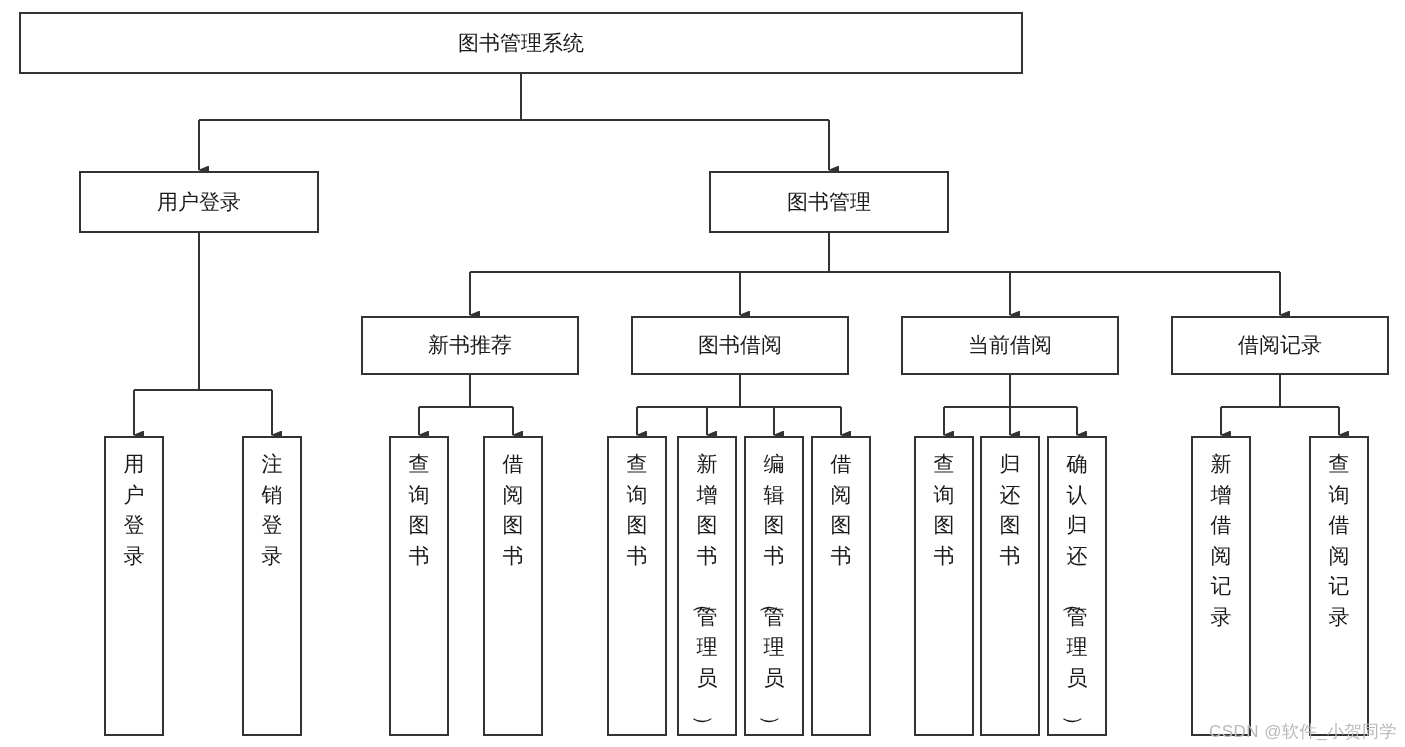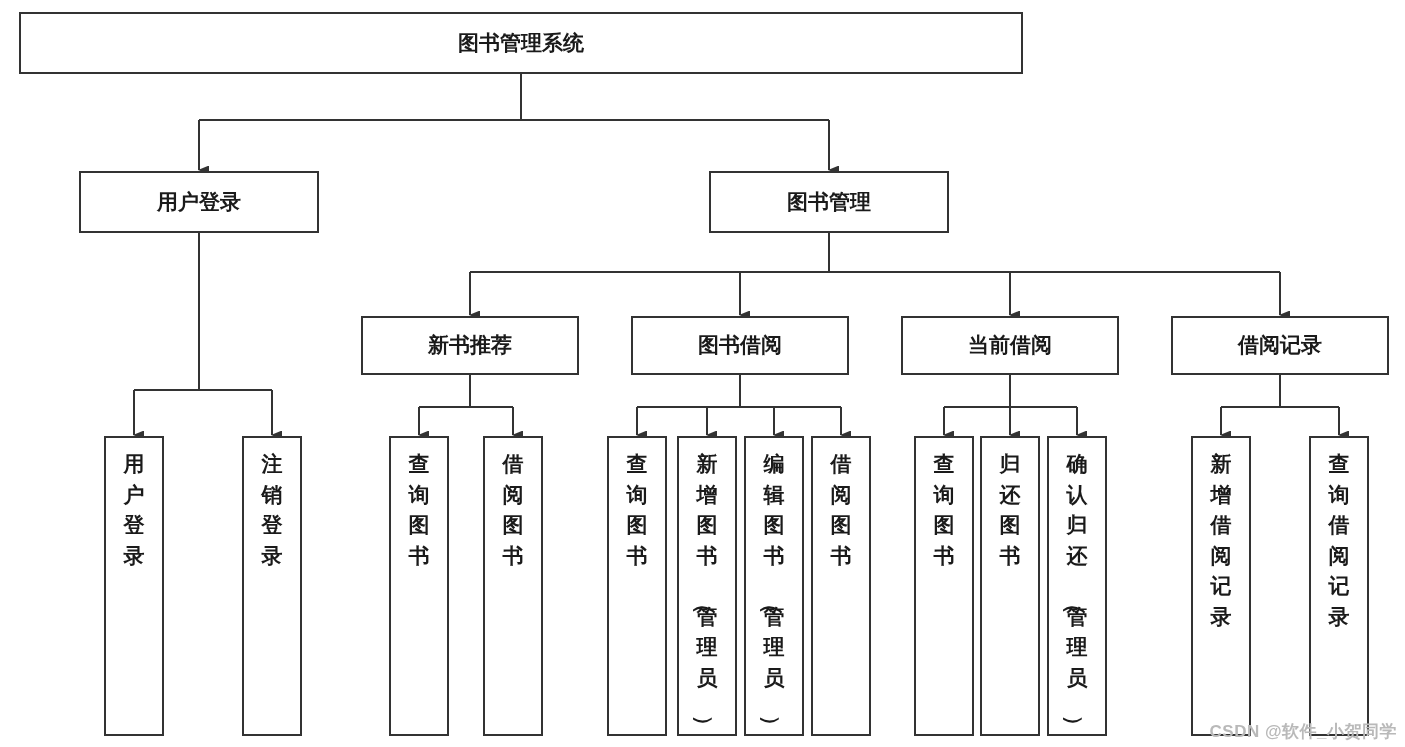--- a/index.html
+++ b/index.html
@@ -11,21 +11,20 @@
     width: 1405px;
     height: 747px;
     font-family: "Liberation Sans", "DejaVu Sans", sans-serif;
     overflow: hidden;
     position: relative;
   }
   #diagram-root {
     position: relative;
     width: 1405px;
     height: 747px;
-    font-weight: bold;
   }
   svg#flow {
     position: absolute;
     left: 0;
     top: 0;
     width: 1405px;
     height: 747px;
     display: block;
   }
   .node-box {

